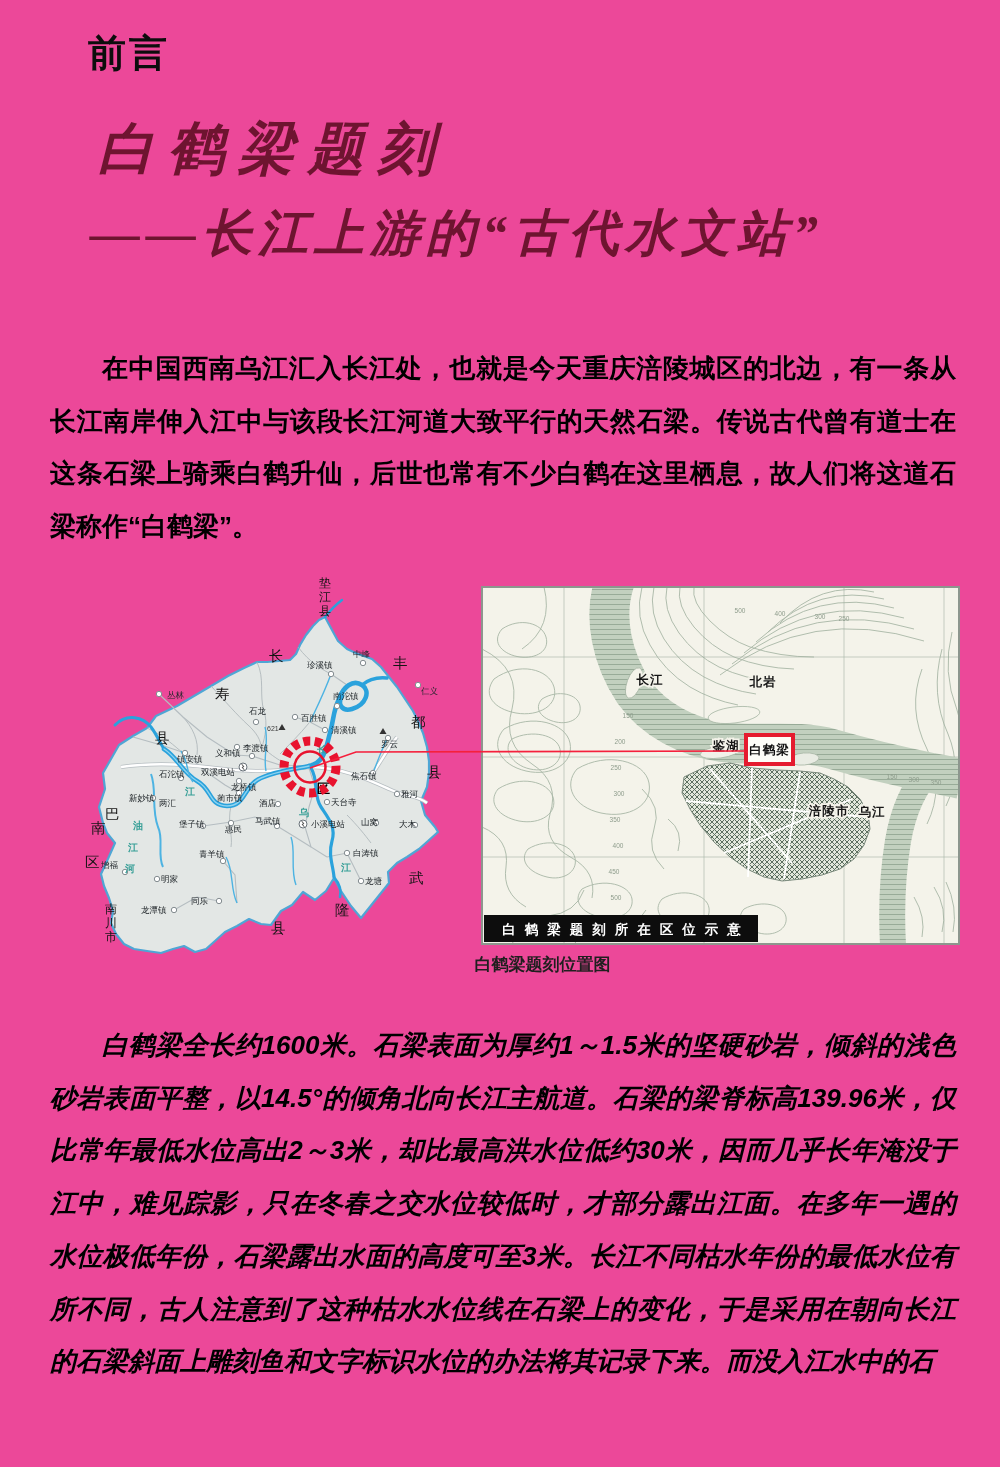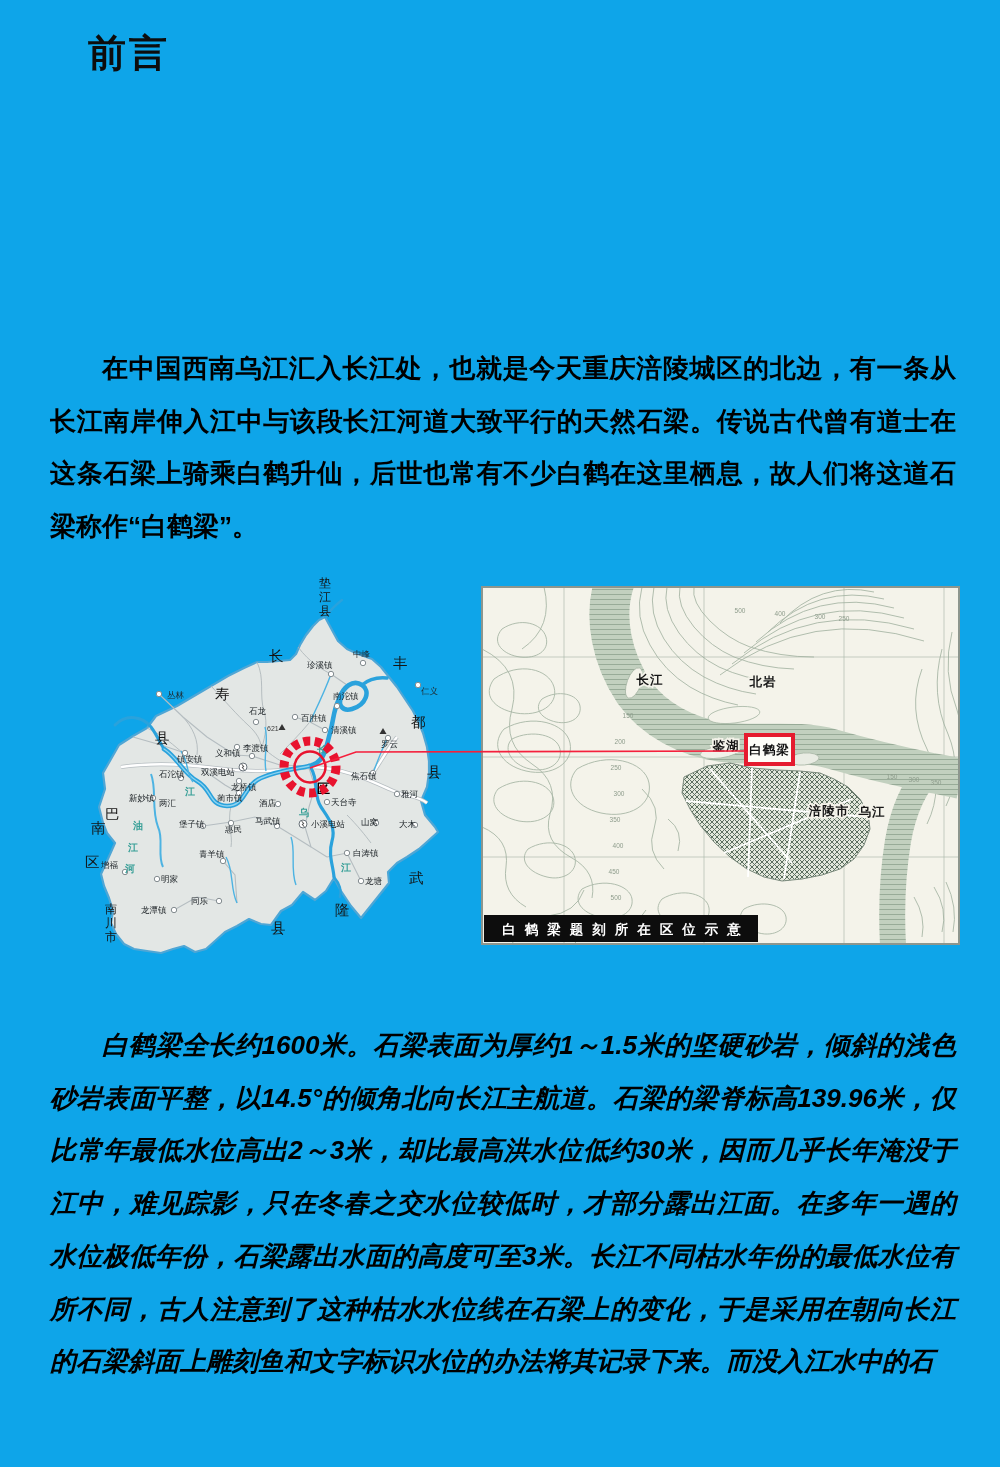--- a/index.html
+++ b/index.html
@@ -1,17 +1,17 @@
 <!DOCTYPE html>
 <html><head>
 <meta charset="utf-8">
 <style>
   html,body{margin:0;padding:0;}
   body{width:1000px;height:1467px;background:#dceef4;font-family:"Liberation Sans",sans-serif;overflow:hidden;}
-  .page{position:relative;width:1000px;height:1467px;background:#0ea5e9;}
+  .page{position:relative;width:1000px;height:1467px;background:#ec4899;}
   .preface{position:absolute;left:88px;top:28px;font-size:38px;font-weight:700;letter-spacing:3px;color:#0d0d0d;font-family:"Liberation Serif",serif;margin:0;}
   .title{position:absolute;left:98px;top:112px;font-size:56px;font-weight:700;font-style:italic;letter-spacing:14px;color:#6e1430;font-family:"Liberation Serif",serif;margin:0;white-space:nowrap;}
   .subtitle{position:absolute;left:90px;top:200px;font-size:50px;font-weight:700;font-style:italic;letter-spacing:6px;color:#6e1430;font-family:"Liberation Serif",serif;margin:0;white-space:nowrap;}
   .bodytext{position:absolute;left:50px;width:906px;margin:0;font-size:26px;font-weight:700;line-height:52.7px;color:#000;text-align:justify;text-indent:2em;font-family:"Liberation Sans",sans-serif;}
   .p1{top:342px;}
   .p2{top:1019px;font-style:italic;}
   .figure{position:absolute;left:0;top:575px;width:1000px;height:405px;}
   .leftmap{position:absolute;left:85px;top:0;}
   .rightmap{position:absolute;left:481px;top:11px;background:#f4f3ea;border:1px solid #8d968e;box-sizing:content-box;}
   .overlay{position:absolute;left:85px;top:0;pointer-events:none;z-index:5;}
@@ -28,20 +28,22 @@
   .rlab{font-size:12.5px;font-weight:700;fill:#151515;stroke:#f4f3ea;stroke-width:3.5px;paint-order:stroke;letter-spacing:1px;}
   .bhl{font-size:12.5px;font-weight:700;fill:#111;letter-spacing:1px;}
   .banner-text{font-size:13.5px;font-weight:700;fill:#ffffff;letter-spacing:9px;}
 </style>
 </head>
 <body>
 
 <div class="page">
 
   <h2 class="preface">前言</h2>
+  <h1 class="title">白鹤梁题刻</h1>
+  <h1 class="subtitle">——长江上游的“古代水文站”</h1>
 
   <p class="bodytext p1">在中国西南乌江汇入长江处，也就是今天重庆涪陵城区的北边，有一条从长江南岸伸入江中与该段长江河道大致平行的天然石梁。传说古代曾有道士在这条石梁上骑乘白鹤升仙，后世也常有不少白鹤在这里栖息，故人们将这道石梁称作“白鹤梁”。</p>
 
   <div class="figure">
 
     <svg class="leftmap" width="390" height="390" viewBox="0 0 390 390">
 
       <path d="M240,42 L247,55 253,66 262,74 273,79 287,84 296,92 304,102 312,112 320,124 328,136 333,146 338,158 342,172 344,186 344,198 342,212 336,226 340,240 350,252 353,257 343,266 334,274 322,282 312,288 303,297 304,308 296,318 288,328 276,343 266,331 256,316 249,303 241,316 230,325 218,317 207,330 196,336 186,350 176,349 164,344 152,351 140,357 130,366 121,374 110,377 99,371 88,374 76,378 62,376 49,374 39,369 31,359 26,348 28,336 24,323 19,311 16,299 22,286 30,268 22,258 18,248 14,232 20,214 18,198 26,184 34,170 48,161 62,153 71,141 92,131 109,121 126,111 143,101 159,93 172,87 182,87 194,86 205,85 211,79 215,70 221,60 228,51 234,45 Z" fill="#e3e7e5" stroke="#4fa6d5" stroke-width="2.2" stroke-linejoin="round"></path>
 
       <g stroke="#a9b2b6" stroke-width="0.8" fill="none">
@@ -332,17 +334,18 @@
         <rect x="2" y="328" width="274" height="27" fill="#0d0d0d"></rect>
         <text class="banner-text" x="144" y="347" text-anchor="middle">白鹤梁题刻所在区位示意</text>
       </g>
       <rect x="0.5" y="0.5" width="476" height="356" fill="none" stroke="#8d968e"></rect>
     </svg>
 
     <svg class="overlay" width="875" height="390" viewBox="0 0 875 390">
       <polyline points="225,193 271,177 660,176" fill="none" stroke="#f5203c" stroke-width="1.6"></polyline>
     </svg>
 
+    <div class="caption">白鹤梁题刻位置图</div>
   </div>
 
   <p class="bodytext p2">白鹤梁全长约1600米。石梁表面为厚约1～1.5米的坚硬砂岩，倾斜的浅色砂岩表面平整，以14.5°的倾角北向长江主航道。石梁的梁脊标高139.96米，仅比常年最低水位高出2～3米，却比最高洪水位低约30米，因而几乎长年淹没于江中，难见踪影，只在冬春之交水位较低时，才部分露出江面。在多年一遇的水位极低年份，石梁露出水面的高度可至3米。长江不同枯水年份的最低水位有所不同，古人注意到了这种枯水水位线在石梁上的变化，于是采用在朝向长江的石梁斜面上雕刻鱼和文字标识水位的办法将其记录下来。而没入江水中的石</p>
 
 </div>
 
 </body></html>

